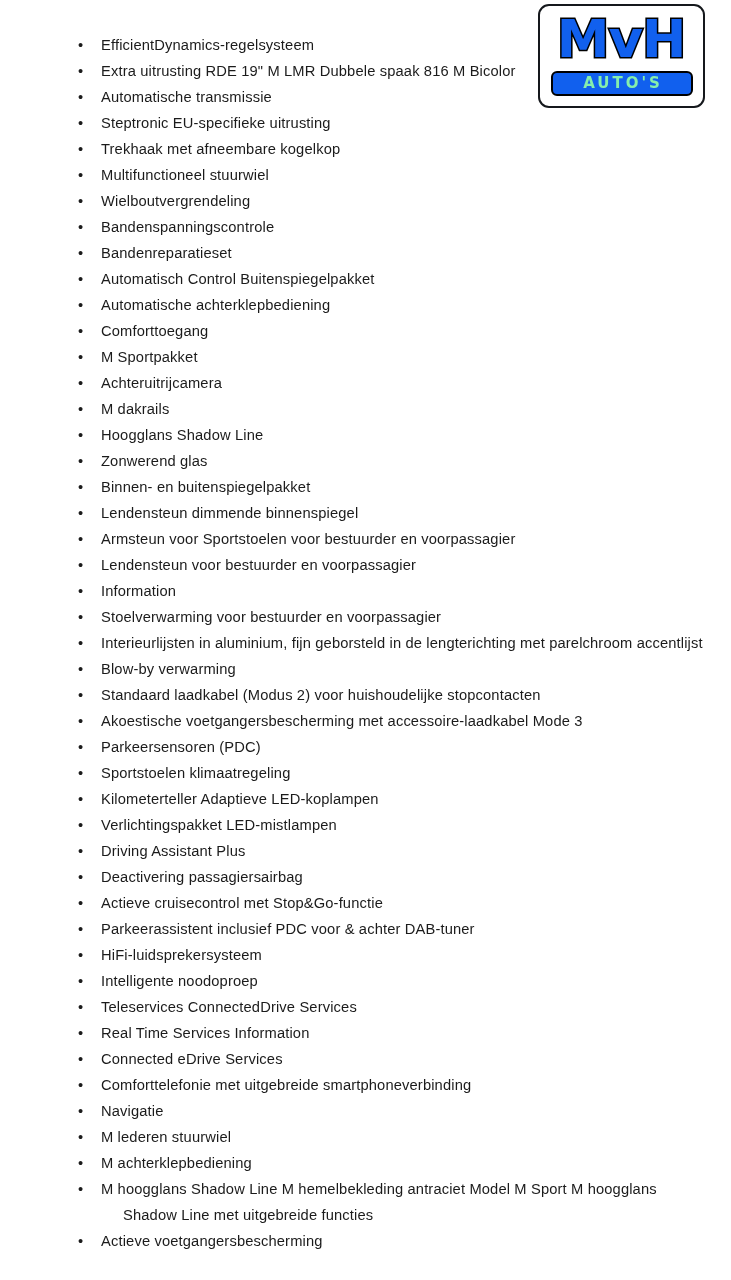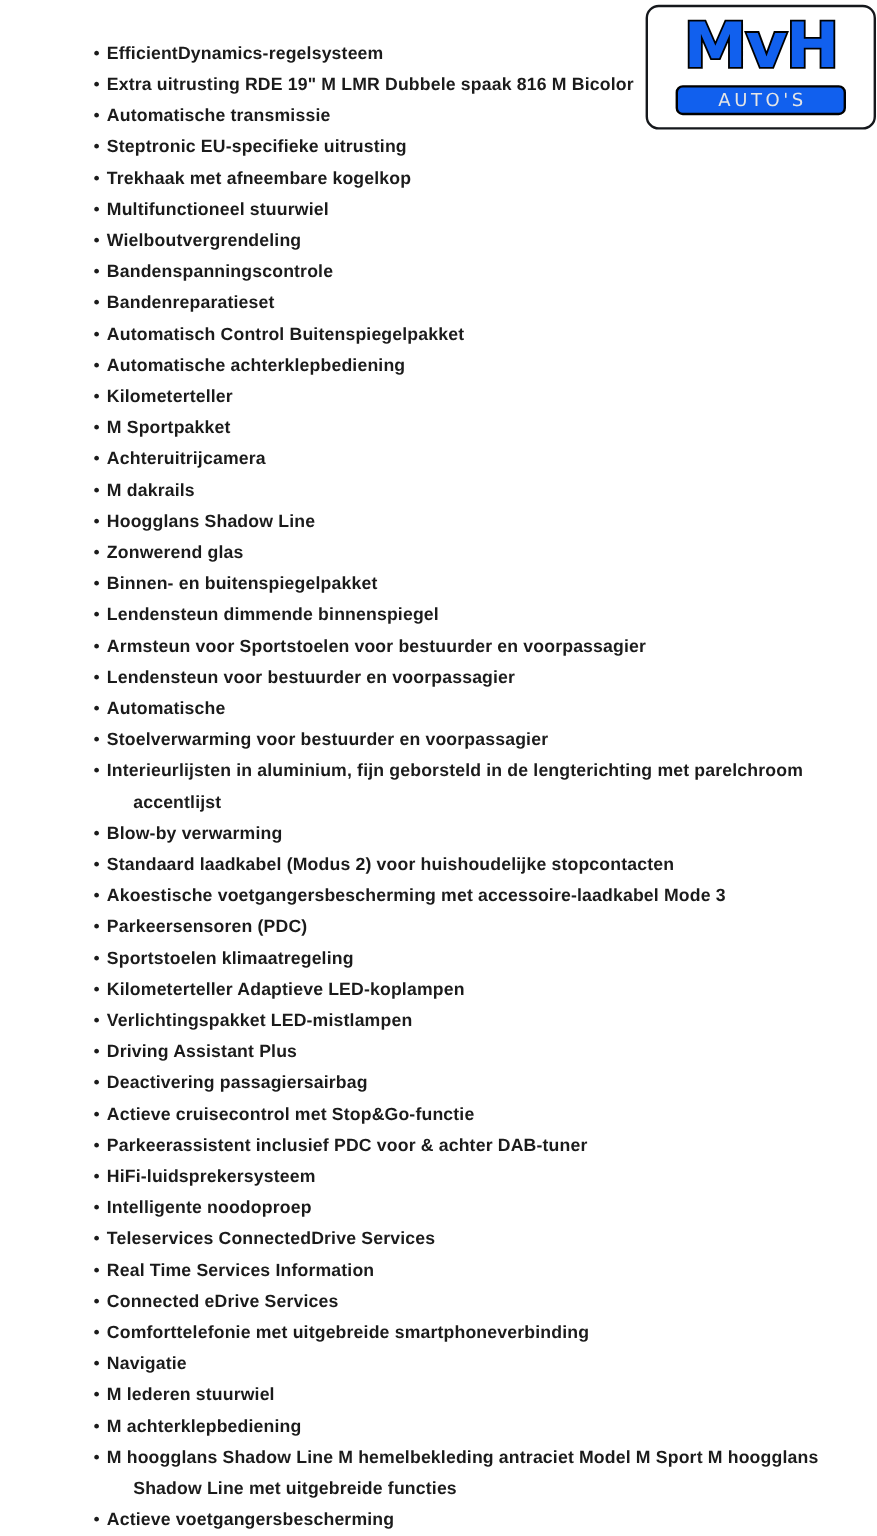--- a/index.html
+++ b/index.html
@@ -62,38 +62,37 @@
   
   #feature-list li.wrap .txt {
     padding-left: 0;
     text-indent: 0;
   }
   #feature-list li.wrap {
     padding-left: 11px;
   }
   #feature-list li.wrap .txt {
     display: block;
-    margin-left: 0;
-    font-weight: bold;
+    margin-left: 12px;
   }
   #feature-list li.wrap .txt::first-line {
     text-indent: 0;
   }
   
   #feature-list li.wrap .txt {
     padding-left: 22px;
     text-indent: -22px;
   }
 
   
   #logo {
     position: absolute;
     left: 538px;
     top: 4px;
-    width: 192px;
+    width: 167px;
     height: 104px;
     background: #ffffff;
     border: 2.5px solid #15181c;
     border-radius: 11px;
     box-sizing: border-box;
     overflow: hidden;
   }
 
   #logo-inner {
     position: absolute;
@@ -127,25 +126,25 @@
     border: 2.5px solid #000000;
     border-radius: 6px;
     box-sizing: border-box;
     display: flex;
     align-items: center;
     justify-content: center;
   }
 
   #logo-sub {
     font-family: "DejaVu Sans", sans-serif;
-    font-weight: normal;
+    font-weight: bold;
     font-size: 15px;
     line-height: 15px;
     letter-spacing: 3px;
-    color: #e5e5e5;
+    color: #86efac;
     white-space: nowrap;
     margin: 0;
     padding-left: 3px;
   }
 </style>
 </head>
 <body>
 
 <div id="page">
 
@@ -189,21 +188,21 @@
       <li class="wrap">
         <span class="bullet">•</span>
         <span class="txt">Automatisch Control Buitenspiegelpakket</span>
       </li>
       <li class="wrap">
         <span class="bullet">•</span>
         <span class="txt">Automatische achterklepbediening</span>
       </li>
       <li class="wrap">
         <span class="bullet">•</span>
-        <span class="txt">Kilometerteller</span>
+        <span class="txt">Comforttoegang</span>
       </li>
       <li class="wrap">
         <span class="bullet">•</span>
         <span class="txt">M Sportpakket</span>
       </li>
       <li class="wrap">
         <span class="bullet">•</span>
         <span class="txt">Achteruitrijcamera</span>
       </li>
       <li class="wrap">
@@ -229,21 +228,21 @@
       <li class="wrap">
         <span class="bullet">•</span>
         <span class="txt">Armsteun voor Sportstoelen voor bestuurder en voorpassagier</span>
       </li>
       <li class="wrap">
         <span class="bullet">•</span>
         <span class="txt">Lendensteun voor bestuurder en voorpassagier</span>
       </li>
       <li class="wrap">
         <span class="bullet">•</span>
-        <span class="txt">Automatische</span>
+        <span class="txt">Information</span>
       </li>
       <li class="wrap">
         <span class="bullet">•</span>
         <span class="txt">Stoelverwarming voor bestuurder en voorpassagier</span>
       </li>
       <li class="wrap">
         <span class="bullet">•</span>
         <span class="txt">Interieurlijsten in aluminium, fijn geborsteld in de lengterichting met parelchroom accentlijst</span>
       </li>
       <li class="wrap">

